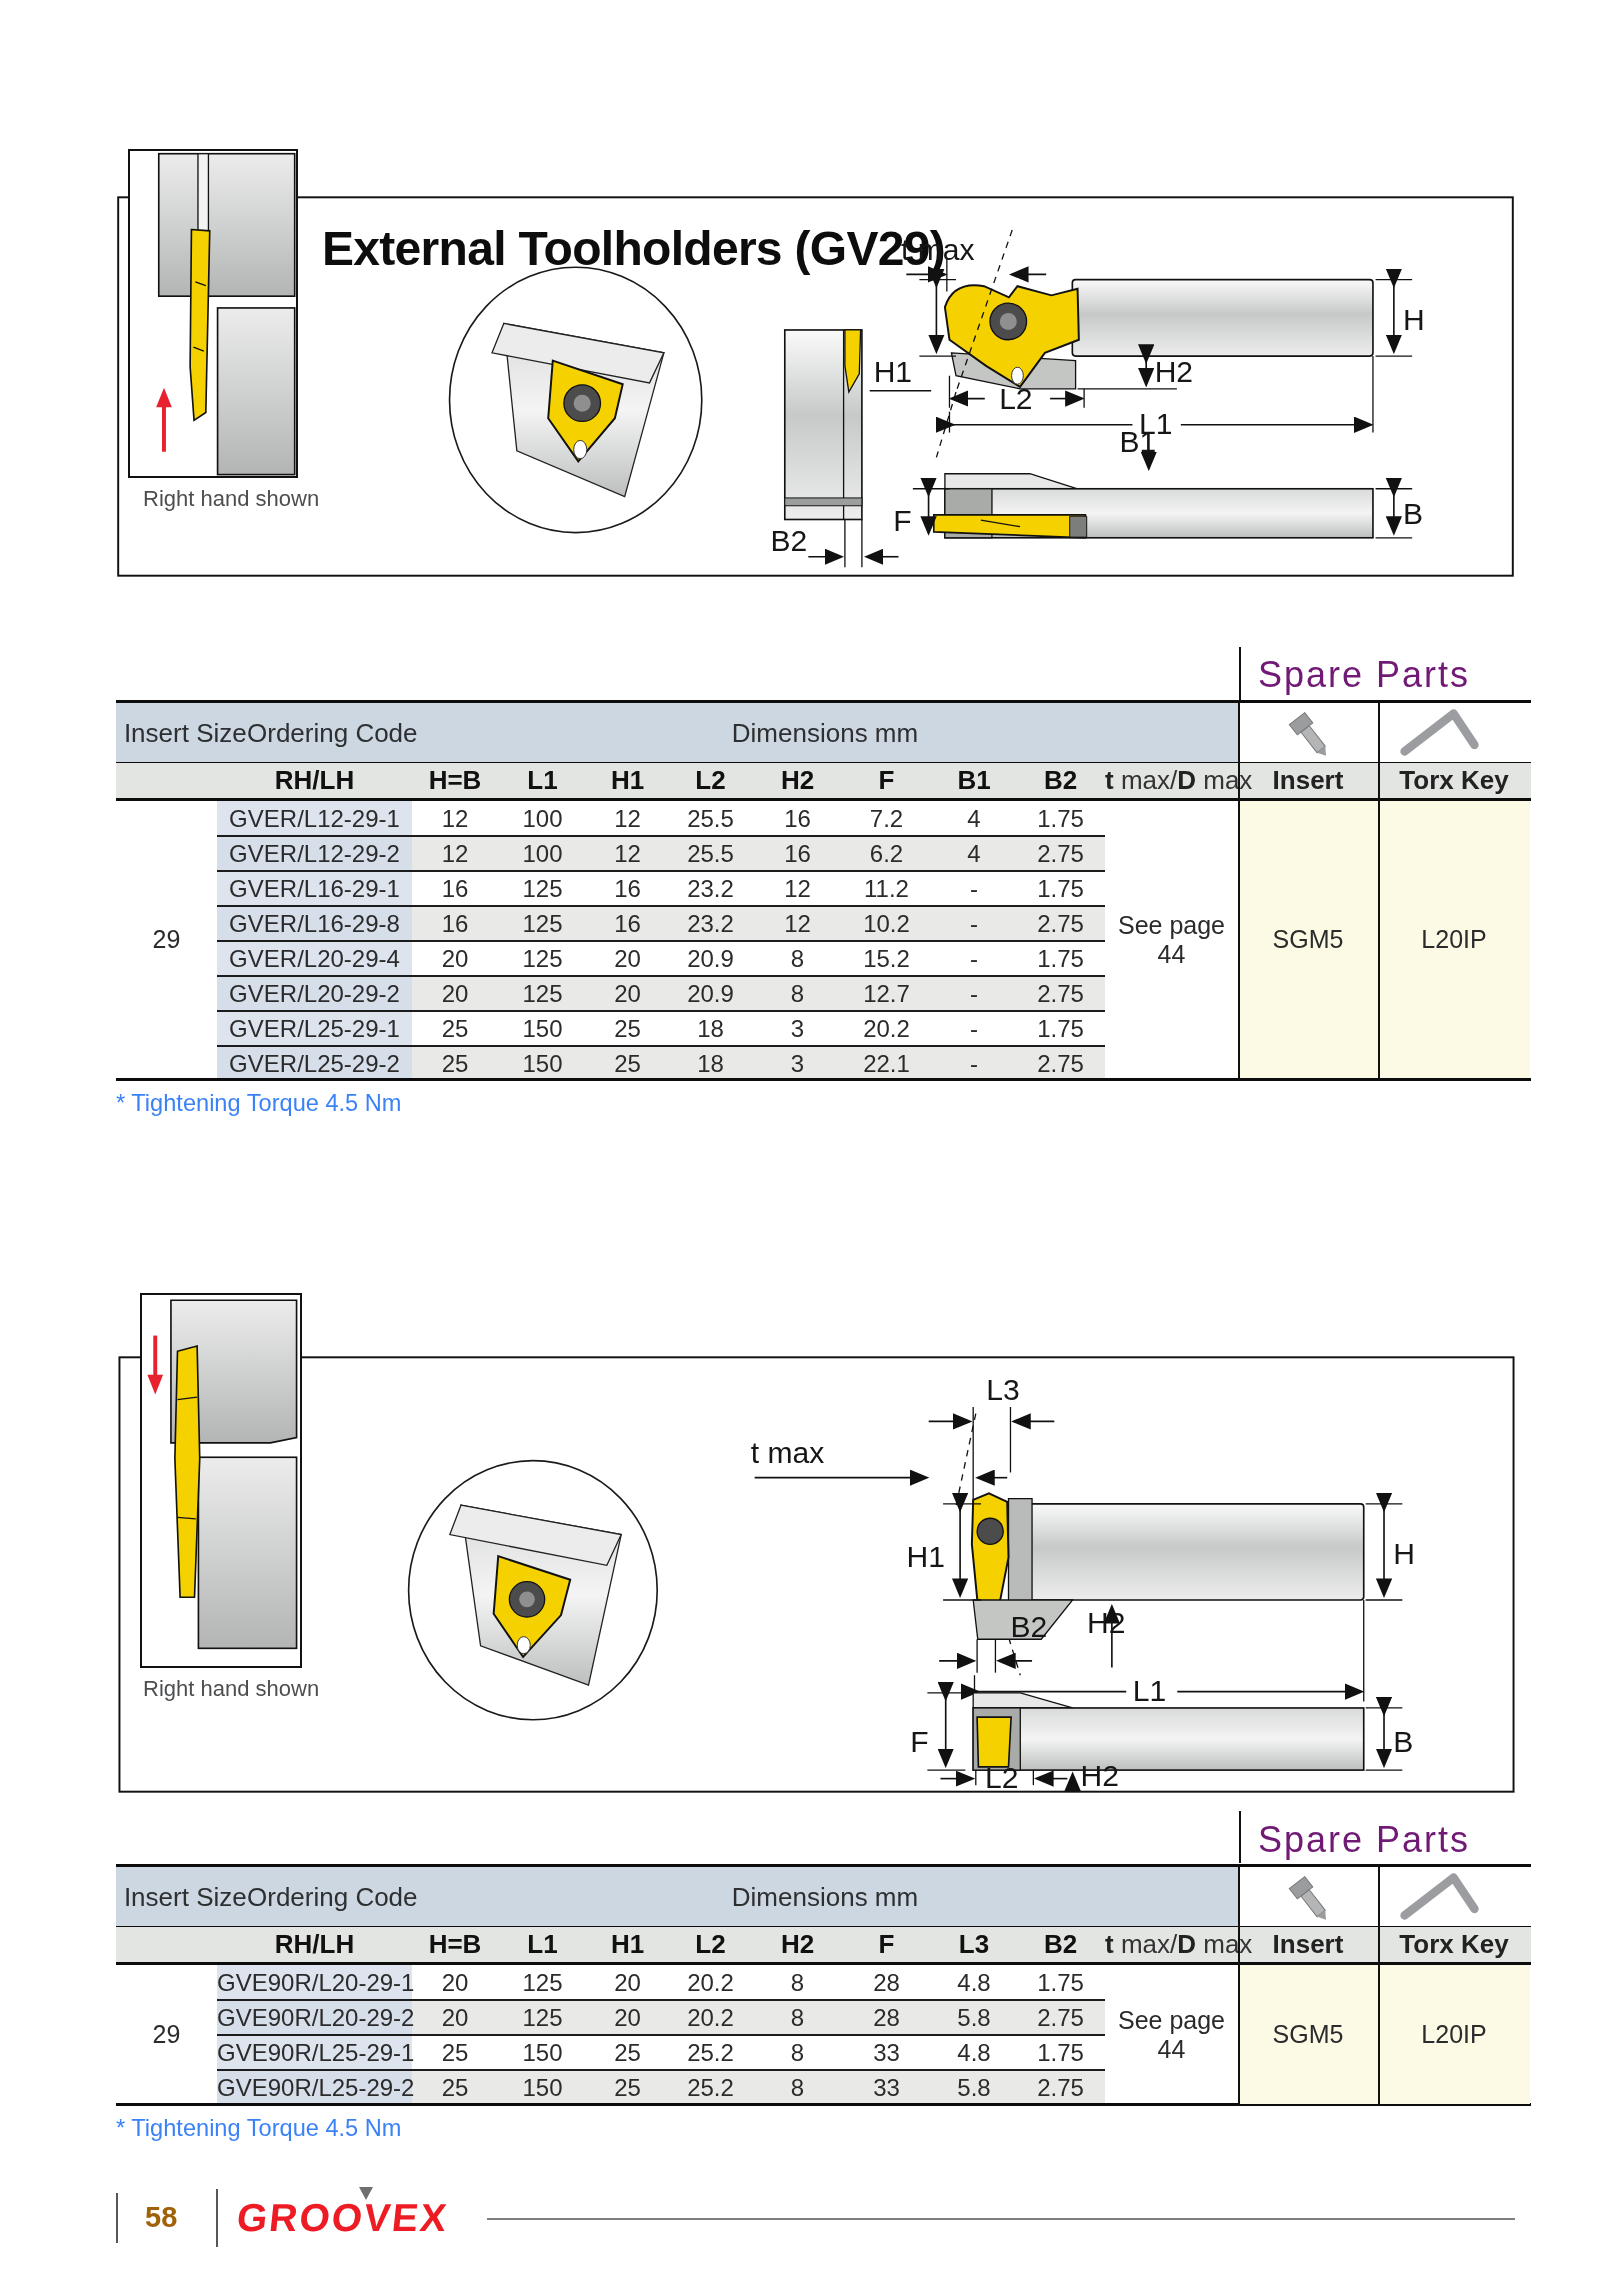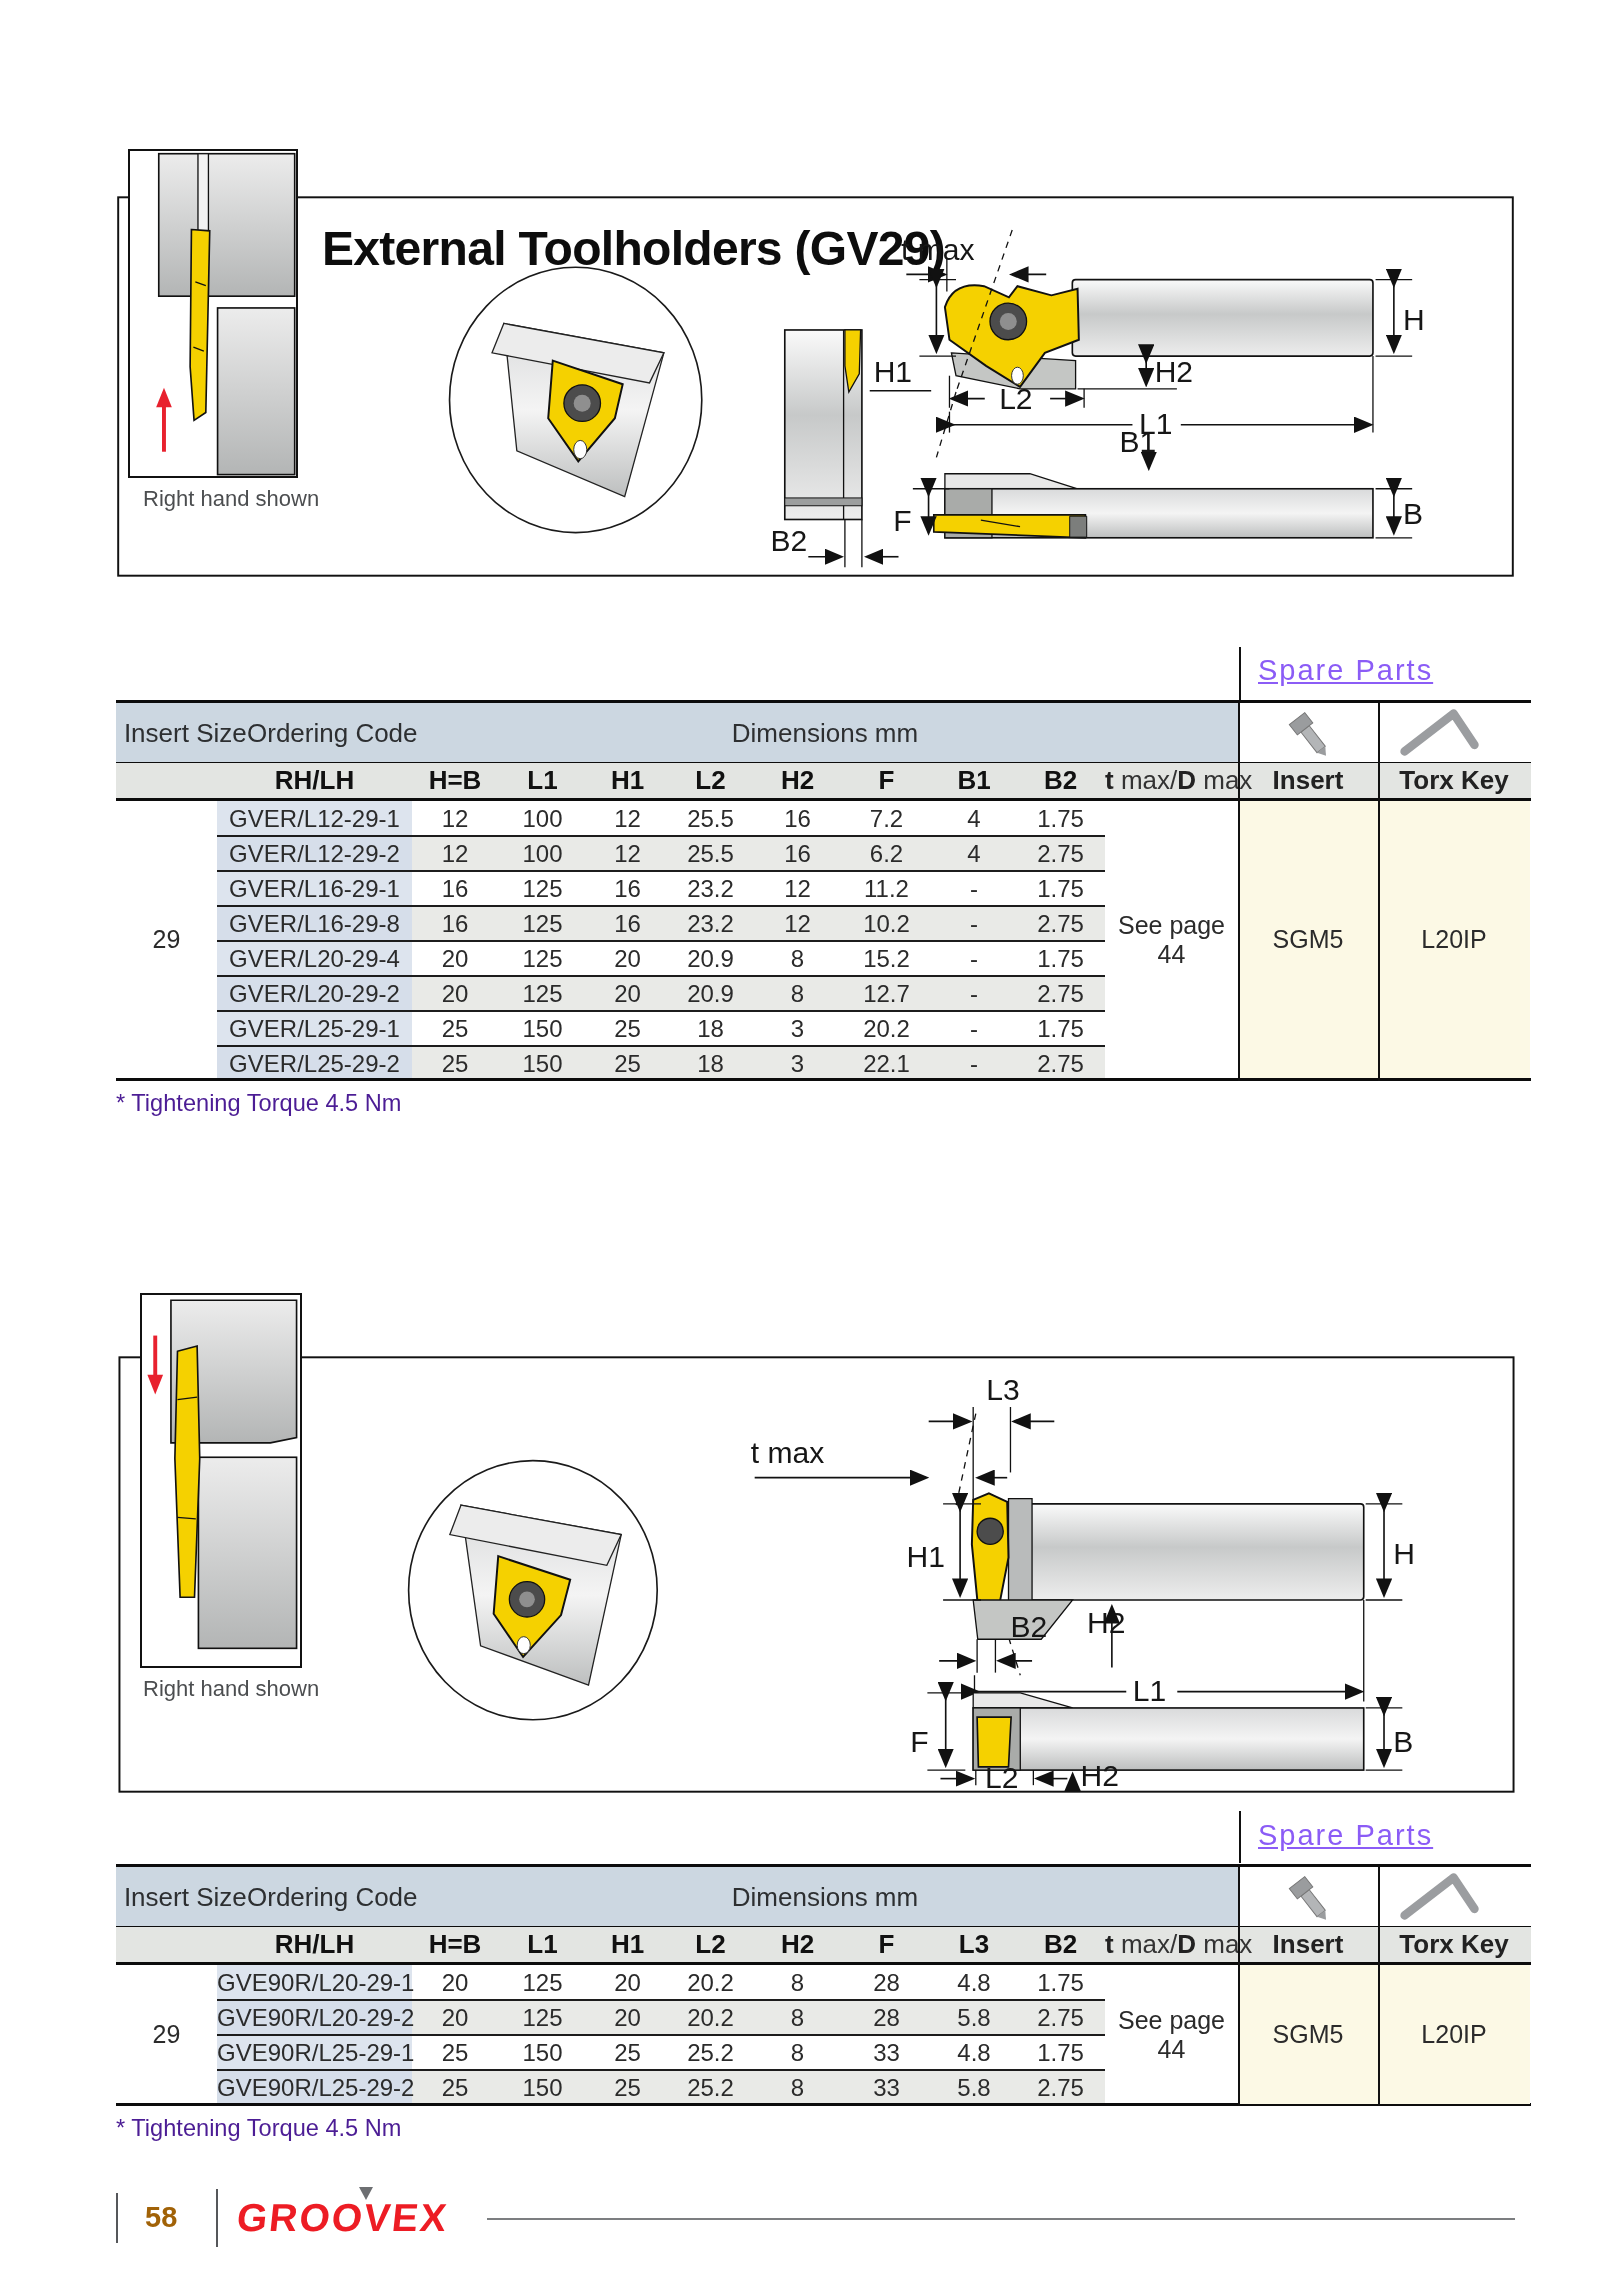--- a/index.html
+++ b/index.html
@@ -7,42 +7,42 @@
         font-family:"Liberation Sans",sans-serif;color:#222;}
   .abs{position:absolute;}
   
   .sec-title{position:absolute;left:322px;font-size:48px;font-weight:900;color:#0d0d0d;
              letter-spacing:-0.7px;white-space:nowrap;}
   
   .diag-svg{position:absolute;z-index:1;}
   .mini-box{position:absolute;background:#fff;border:2px solid #111;z-index:3;}
   .caption{position:absolute;font-size:22px;color:#4c4e50;z-index:3;white-space:nowrap;}
   
-  .spare-label{position:absolute;font-size:29px;letter-spacing:2px;color:#8b5cf6;z-index:2;white-space:nowrap;text-decoration:underline;}
+  .spare-label{position:absolute;font-size:36px;letter-spacing:2px;color:#701a75;z-index:2;white-space:nowrap;}
   .vline{position:absolute;width:2px;background:#111;z-index:2;}
   
   .tbl{position:absolute;left:116px;width:1415px;z-index:2;}
   .hrule{position:absolute;left:0;width:1415px;background:#0c0c0c;}
   .hdr-band{position:absolute;left:0;background:#ccd7e1;}
   .hdr-white{position:absolute;background:#ffffff;}
   .sub-band{position:absolute;left:0;background:#e3e5e2;}
   .hdr-label{position:absolute;font-size:26px;color:#2d2f31;white-space:nowrap;}
   .sub-grid,.trow{display:grid;grid-template-columns:101px 195px 86px 89px 81px 85px 89px 89px 86px 87px;width:989px;}
   .sub-grid div{font-size:26px;font-weight:700;color:#111;text-align:center;}
   .trow{position:relative;height:35px;}
   .trow .cell{position:relative;z-index:1;font-size:24px;color:#2b2b2b;text-align:center;line-height:35px;white-space:nowrap;}
   .trow .stripe{position:absolute;left:101px;width:888px;top:0;bottom:0;z-index:0;}
   .trow .codebg{position:absolute;left:101px;width:195px;top:0;bottom:0;z-index:0;background:#dde4ee;}
   .trow.even .codebg{background:#d6deea;}
   .trow.even .stripe{background:#e9eae7;}
   .trow .sep{position:absolute;left:101px;width:888px;top:-0.7px;height:1.3px;background:#1c1c1c;z-index:2;}
   .merged{position:absolute;display:flex;align-items:center;justify-content:center;
           font-size:25px;color:#2b2b2b;text-align:center;z-index:1;}
   .yellowcell{background:#fcf9e5;}
-  .footnote{position:absolute;left:116px;font-size:23.6px;color:#4c1d95;z-index:2;white-space:nowrap;}
+  .footnote{position:absolute;left:116px;font-size:23.6px;color:#3b82f6;z-index:2;white-space:nowrap;}
   
   text{font-family:"Liberation Sans",sans-serif;fill:#161616;}
   .dimlab{font-size:46px;}
   
   .footer-bar{position:absolute;width:2px;background:#55575a;z-index:2;}
   .page-num{position:absolute;font-size:29px;font-weight:600;color:#a16207;z-index:2;}
   .logo{position:absolute;font-size:39px;font-weight:900;color:#ed1c24;letter-spacing:2px;
         transform:skewX(-6deg);z-index:2;white-space:nowrap;}
   .logo-tri{position:absolute;width:0;height:0;border-left:7.2px solid transparent;border-right:7.2px solid transparent;
             border-top:13px solid #6d6f72;z-index:3;}

